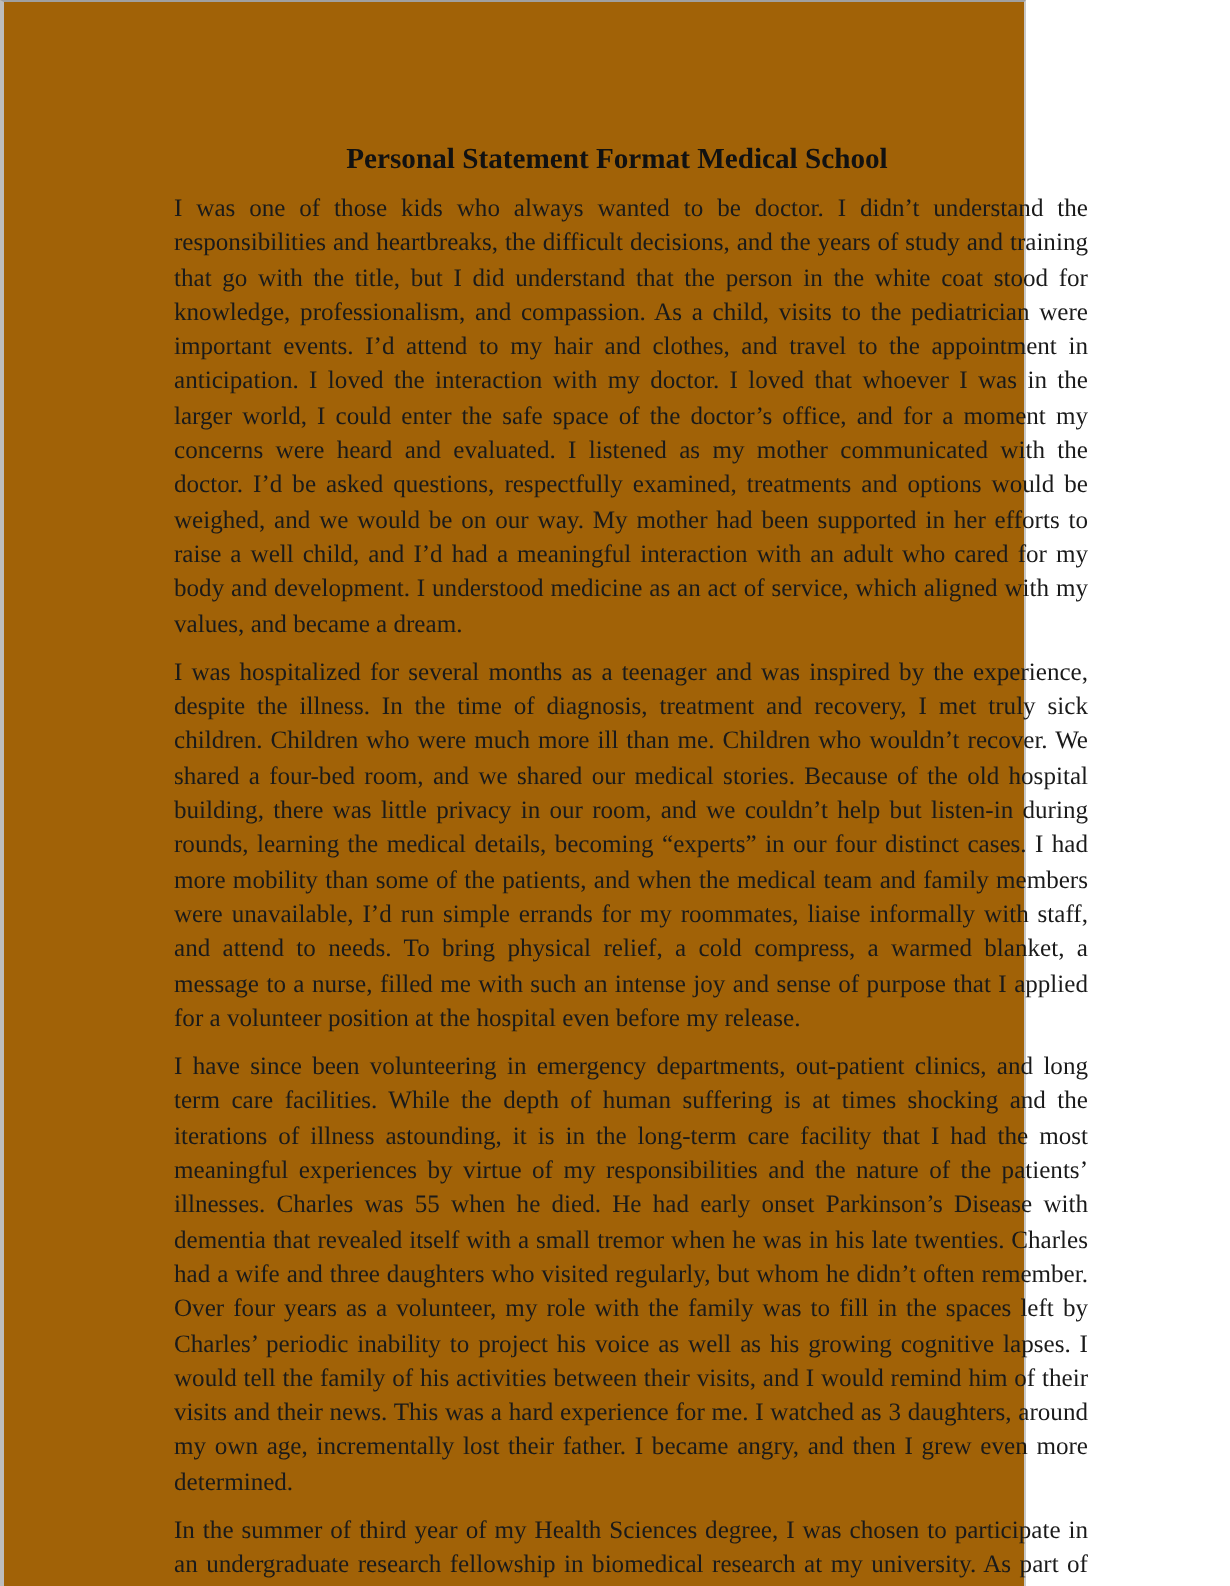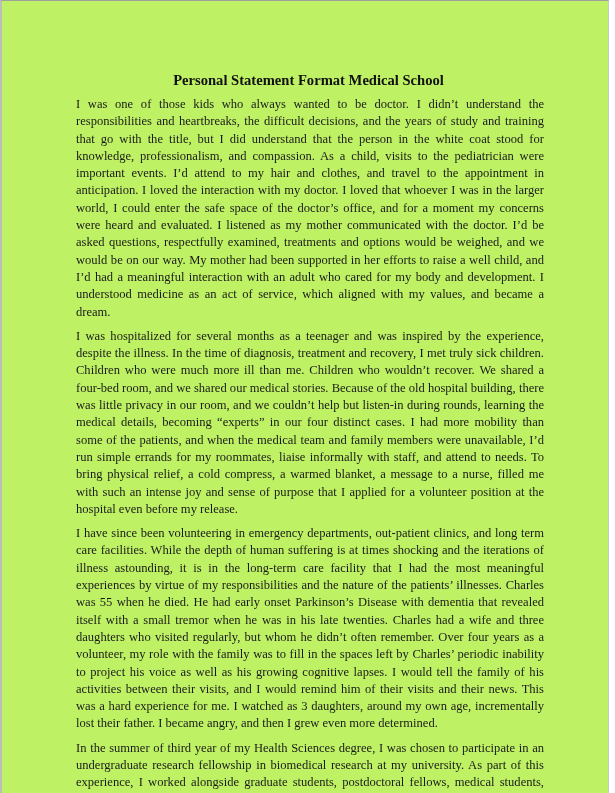--- a/index.html
+++ b/index.html
@@ -1,31 +1,31 @@
 <!DOCTYPE html>
 <html><head>
 <meta charset="utf-8">
 <style>
   html, body { margin:0; padding:0; background:#ffffff; }
   body { width:615px; height:793px; overflow:hidden; position:relative; }
   .page {
-    position:absolute; left:0; top:0; width:609px; height:793px;
+    position:absolute; left:0; top:0; width:513px; height:793px;
     border-top:1px solid #a0a0a0; border-left:2px solid #bdbdbd; border-right:1px solid #c8c8c8;
-    box-sizing:border-box; background:#bef264;
+    box-sizing:border-box; background:#a16207;
   }
   .title {
     position:absolute; left:0; top:71px; width:613px; text-align:center;
     font-family:"Liberation Serif", serif; font-weight:bold; font-size:14.6px; color:#111;
   }
   .body {
     position:absolute; left:74px; top:95px; width:468px;
     font-family:"Liberation Serif", serif; font-size:12.55px; line-height:17.3px; color:#1a1a1a;
     text-align:justify;
   }
-  .body p { margin:0 0 7px 0; }
+  .body p { margin:0 0 7px 11px; }
 </style>
 </head>
 <body>
 
 <div class="page">
   <div class="title">Personal Statement Format Medical School</div>
   <div class="body">
     <p>I was one of those kids who always wanted to be doctor. I didn’t understand the responsibilities and heartbreaks, the difficult decisions, and the years of study and training that go with the title, but I did understand that the person in the white coat stood for knowledge, professionalism, and compassion. As a child, visits to the pediatrician were important events. I’d attend to my hair and clothes, and travel to the appointment in anticipation. I loved the interaction with my doctor. I loved that whoever I was in the larger world, I could enter the safe space of the doctor’s office, and for a moment my concerns were heard and evaluated. I listened as my mother communicated with the doctor. I’d be asked questions, respectfully examined, treatments and options would be weighed, and we would be on our way. My mother had been supported in her efforts to raise a well child, and I’d had a meaningful interaction with an adult who cared for my body and development. I understood medicine as an act of service, which aligned with my values, and became a dream.</p>
     <p>I was hospitalized for several months as a teenager and was inspired by the experience, despite the illness. In the time of diagnosis, treatment and recovery, I met truly sick children. Children who were much more ill than me. Children who wouldn’t recover. We shared a four-bed room, and we shared our medical stories. Because of the old hospital building, there was little privacy in our room, and we couldn’t help but listen-in during rounds, learning the medical details, becoming “experts” in our four distinct cases. I had more mobility than some of the patients, and when the medical team and family members were unavailable, I’d run simple errands for my roommates, liaise informally with staff, and attend to needs. To bring physical relief, a cold compress, a warmed blanket, a message to a nurse, filled me with such an intense joy and sense of purpose that I applied for a volunteer position at the hospital even before my release.</p>
     <p>I have since been volunteering in emergency departments, out-patient clinics, and long term care facilities. While the depth of human suffering is at times shocking and the iterations of illness astounding, it is in the long-term care facility that I had the most meaningful experiences by virtue of my responsibilities and the nature of the patients’ illnesses. Charles was 55 when he died. He had early onset Parkinson’s Disease with dementia that revealed itself with a small tremor when he was in his late twenties. Charles had a wife and three daughters who visited regularly, but whom he didn’t often remember. Over four years as a volunteer, my role with the family was to fill in the spaces left by Charles’ periodic inability to project his voice as well as his growing cognitive lapses. I would tell the family of his activities between their visits, and I would remind him of their visits and their news. This was a hard experience for me. I watched as 3 daughters, around my own age, incrementally lost their father. I became angry, and then I grew even more determined.</p>

